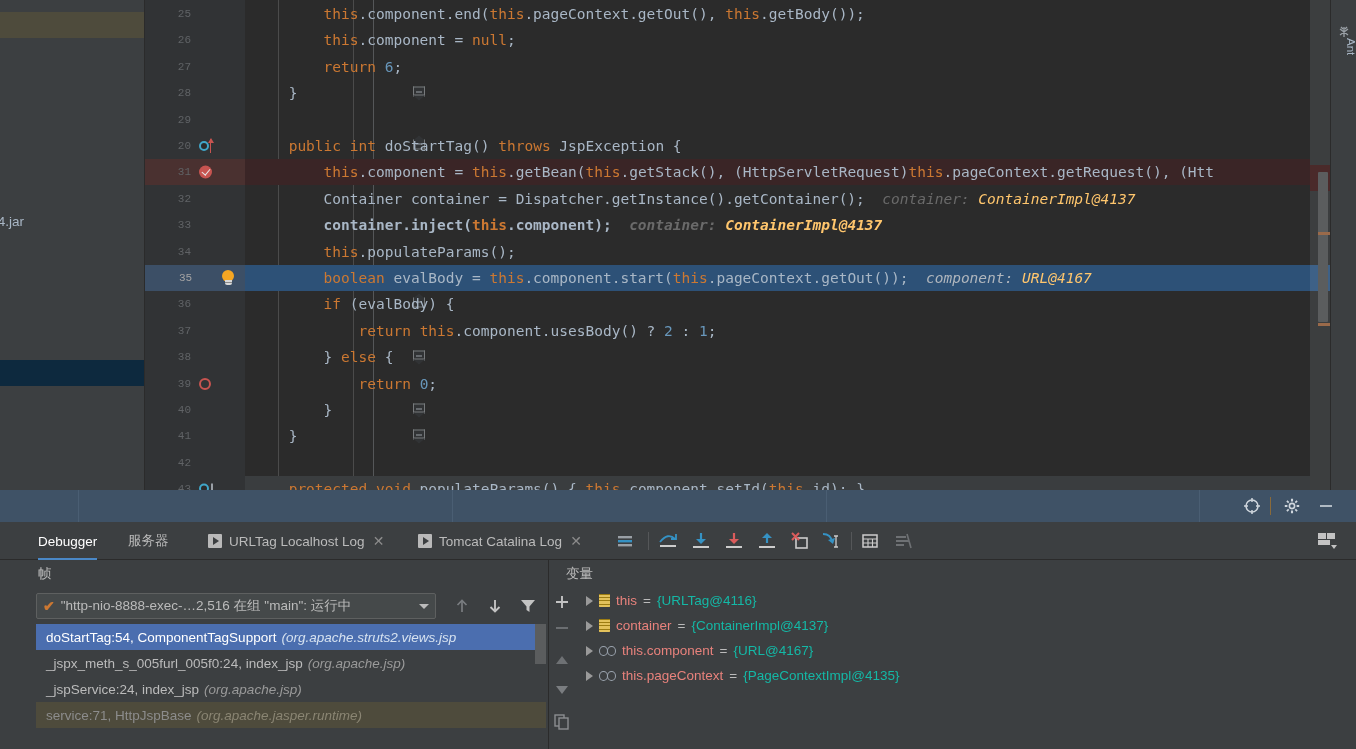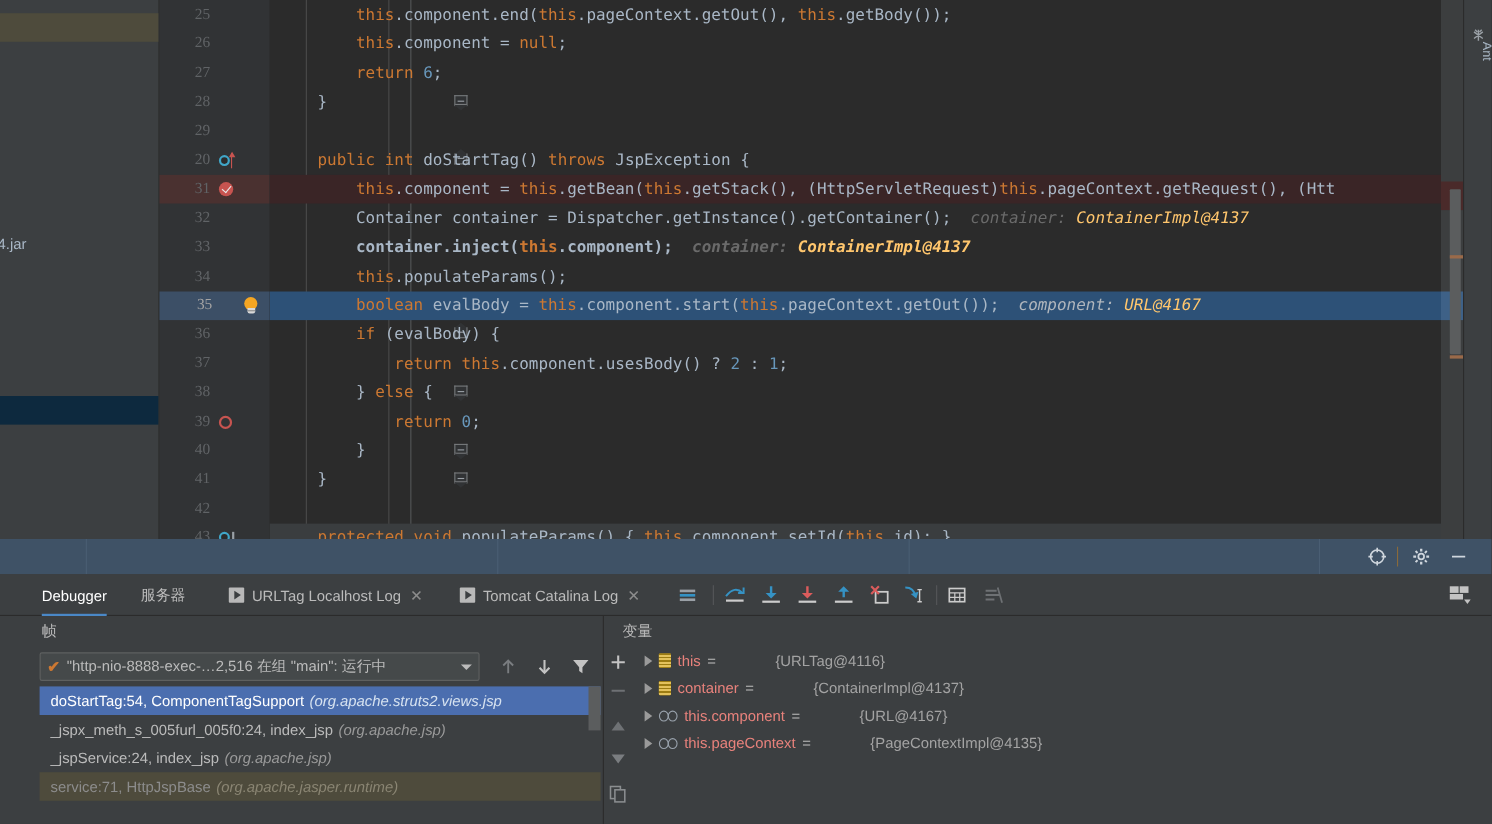--- a/index.html
+++ b/index.html
@@ -37,22 +37,22 @@
   .gutter {
     position: absolute; left: 145px; top: 0; width: 100px; height: 490px;
     background: #313335;
   }
   .gutter-line {
     position: absolute; left: 0; width: 100px; height: 26px;
     display: flex; align-items: center;
   }
   .lineno {
     width: 46px; text-align: right;
-    color: #606366; font-size: 14px;
-    font-family: Liberation Serif, serif;
+    color: #606366; font-size: 11px;
+    font-family: Liberation Mono, monospace;
   }
   .gutter-line.current .lineno { color: #a4a3a3; padding-left: 34px; }
   .gutter-icons {
     position: relative; width: 54px; height: 26px;
   }
   .g-ico { position: absolute; top: 50%; transform: translateY(-50%); }
 
   
   .bp {
     left: 8px; width: 13px; height: 13px; border-radius: 50%;
@@ -339,21 +339,21 @@
     width: 17px; height: 11px; position: relative;
   }
   .ico-field::before, .ico-field::after {
     content: ""; position: absolute; top: 1px; width: 7px; height: 8px;
     border: 1.6px solid #9aa3ad; border-radius: 50%;
   }
   .ico-field::before { left: 0; }
   .ico-field::after  { left: 8px; }
   .var-name { color: #e8827c; }
   .var-eq { color: #bbbbbb; }
-  .var-val { color: #a3a3a3; margin-left: 48px; }
+  .var-val { color: #14b8a6; }
 
   
   .layout-btn { position: absolute; right: 18px; top: 8px; width: 22px; height: 20px; }
 
   svg { display: block; }
 </style>
 </head>
 <body>
 
 <div id="app">

